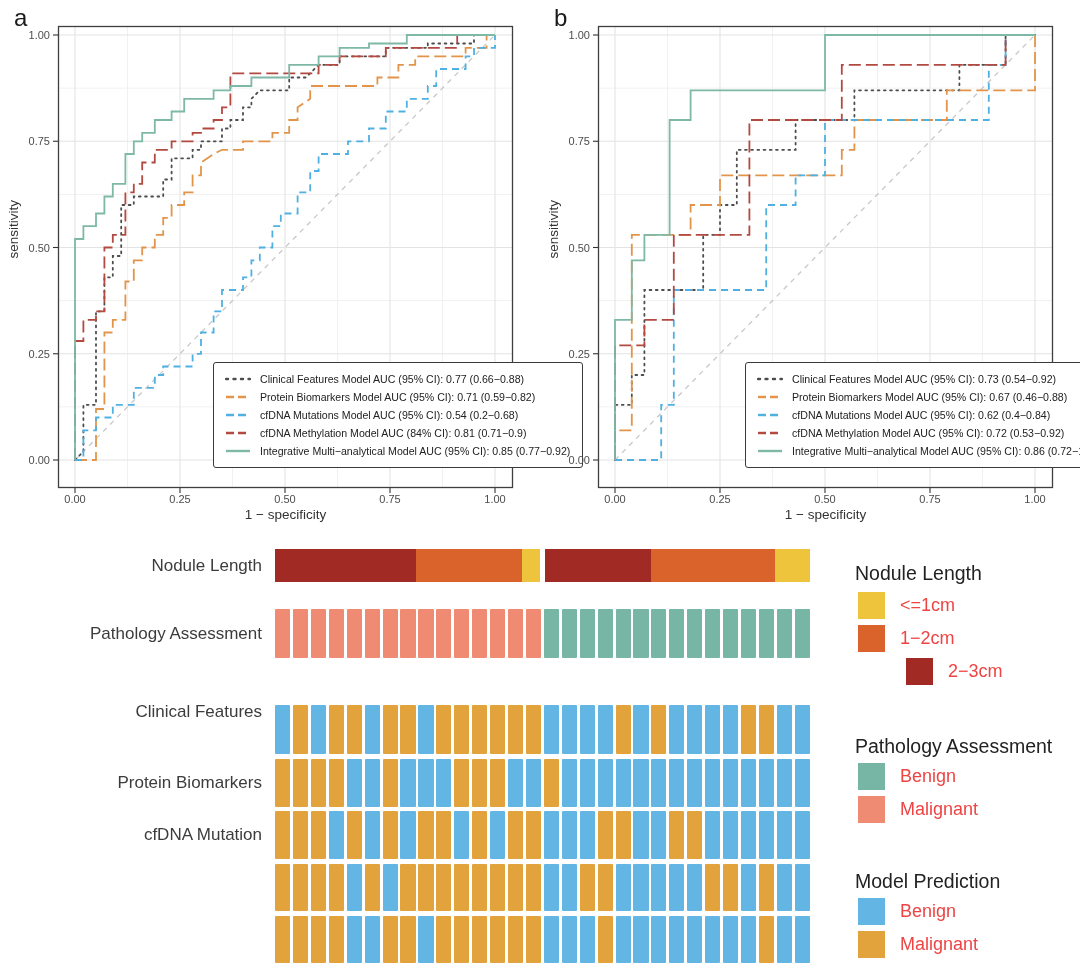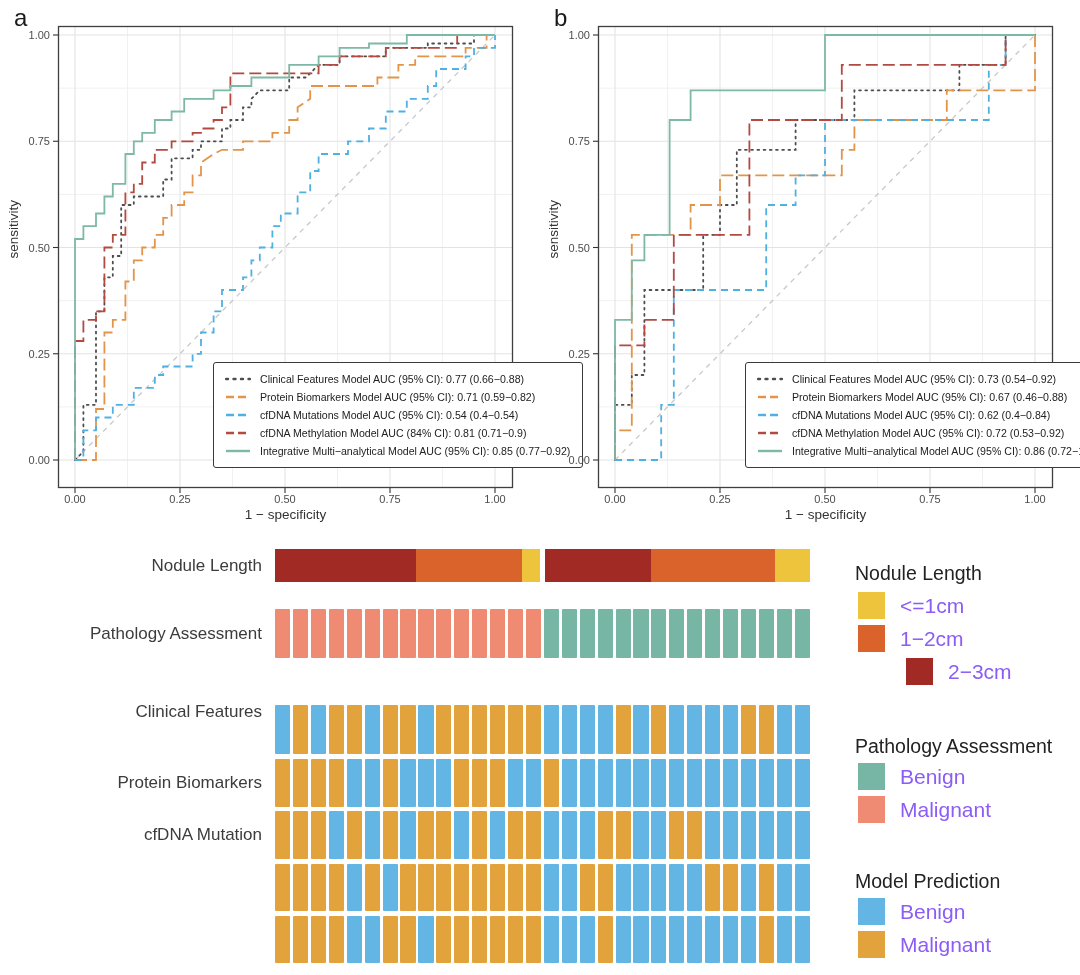--- a/index.html
+++ b/index.html
@@ -20,21 +20,21 @@
   .legend-label{font-size:10.6px;color:#222;white-space:nowrap;}
   .anno{position:absolute;left:0;top:538px;width:1080px;height:437px;}
   .anno-label{position:absolute;left:0;width:262px;text-align:right;font-size:17px;color:#3c3c3c;white-space:nowrap;}
   .anno-row{position:absolute;left:275px;width:535px;display:flex;gap:2.8px;}
   .anno-band{position:absolute;left:275px;width:535px;display:flex;gap:0;}
   .tile{flex:1 1 0;border-radius:1px;}
   .band-seg{height:100%;}
   .side-title{position:absolute;left:855px;font-size:19.5px;color:#222;white-space:nowrap;}
   .side-item{position:absolute;left:858px;display:flex;align-items:center;gap:15px;}
   .swatch{width:27px;height:27px;flex:0 0 27px;}
-  .side-item-label{font-size:21px;color:#8b5cf6;white-space:nowrap;}
+  .side-item-label{font-size:18px;color:#ef4444;white-space:nowrap;}
 </style>
 </head>
 <body>
 
 <div class="fig">
 
   <section class="roc-panel" id="panel-a">
     <span class="panel-tag">a</span>
     <div class="ytitle">sensitivity</div>
     <div class="xtitle">1 − specificity</div>
@@ -96,21 +96,21 @@
         <div class="legend-row">
           <svg width="26" height="8">
             <line x1="1" y1="4" x2="25" y2="4" stroke="#e2954a" stroke-width="2.4" stroke-dasharray="8 4"></line>
           </svg>
           <span class="legend-label">Protein Biomarkers Model AUC (95% CI): 0.71 (0.59−0.82)</span>
         </div>
         <div class="legend-row">
           <svg width="26" height="8">
             <line x1="1" y1="4" x2="25" y2="4" stroke="#4fb0e2" stroke-width="2.4" stroke-dasharray="8 4"></line>
           </svg>
-          <span class="legend-label">cfDNA Mutations Model AUC (95% CI): 0.54 (0.4−0.54)</span>
+          <span class="legend-label">cfDNA Mutations Model AUC (95% CI): 0.54 (0.2−0.68)</span>
         </div>
         <div class="legend-row">
           <svg width="26" height="8">
             <line x1="1" y1="4" x2="25" y2="4" stroke="#b34a42" stroke-width="2.4" stroke-dasharray="8 4"></line>
           </svg>
           <span class="legend-label">cfDNA Methylation Model AUC (84% CI): 0.81 (0.71−0.9)</span>
         </div>
         <div class="legend-row">
           <svg width="26" height="8">
             <line x1="1" y1="4" x2="25" y2="4" stroke="#7eb8a6" stroke-width="2.4"></line>

